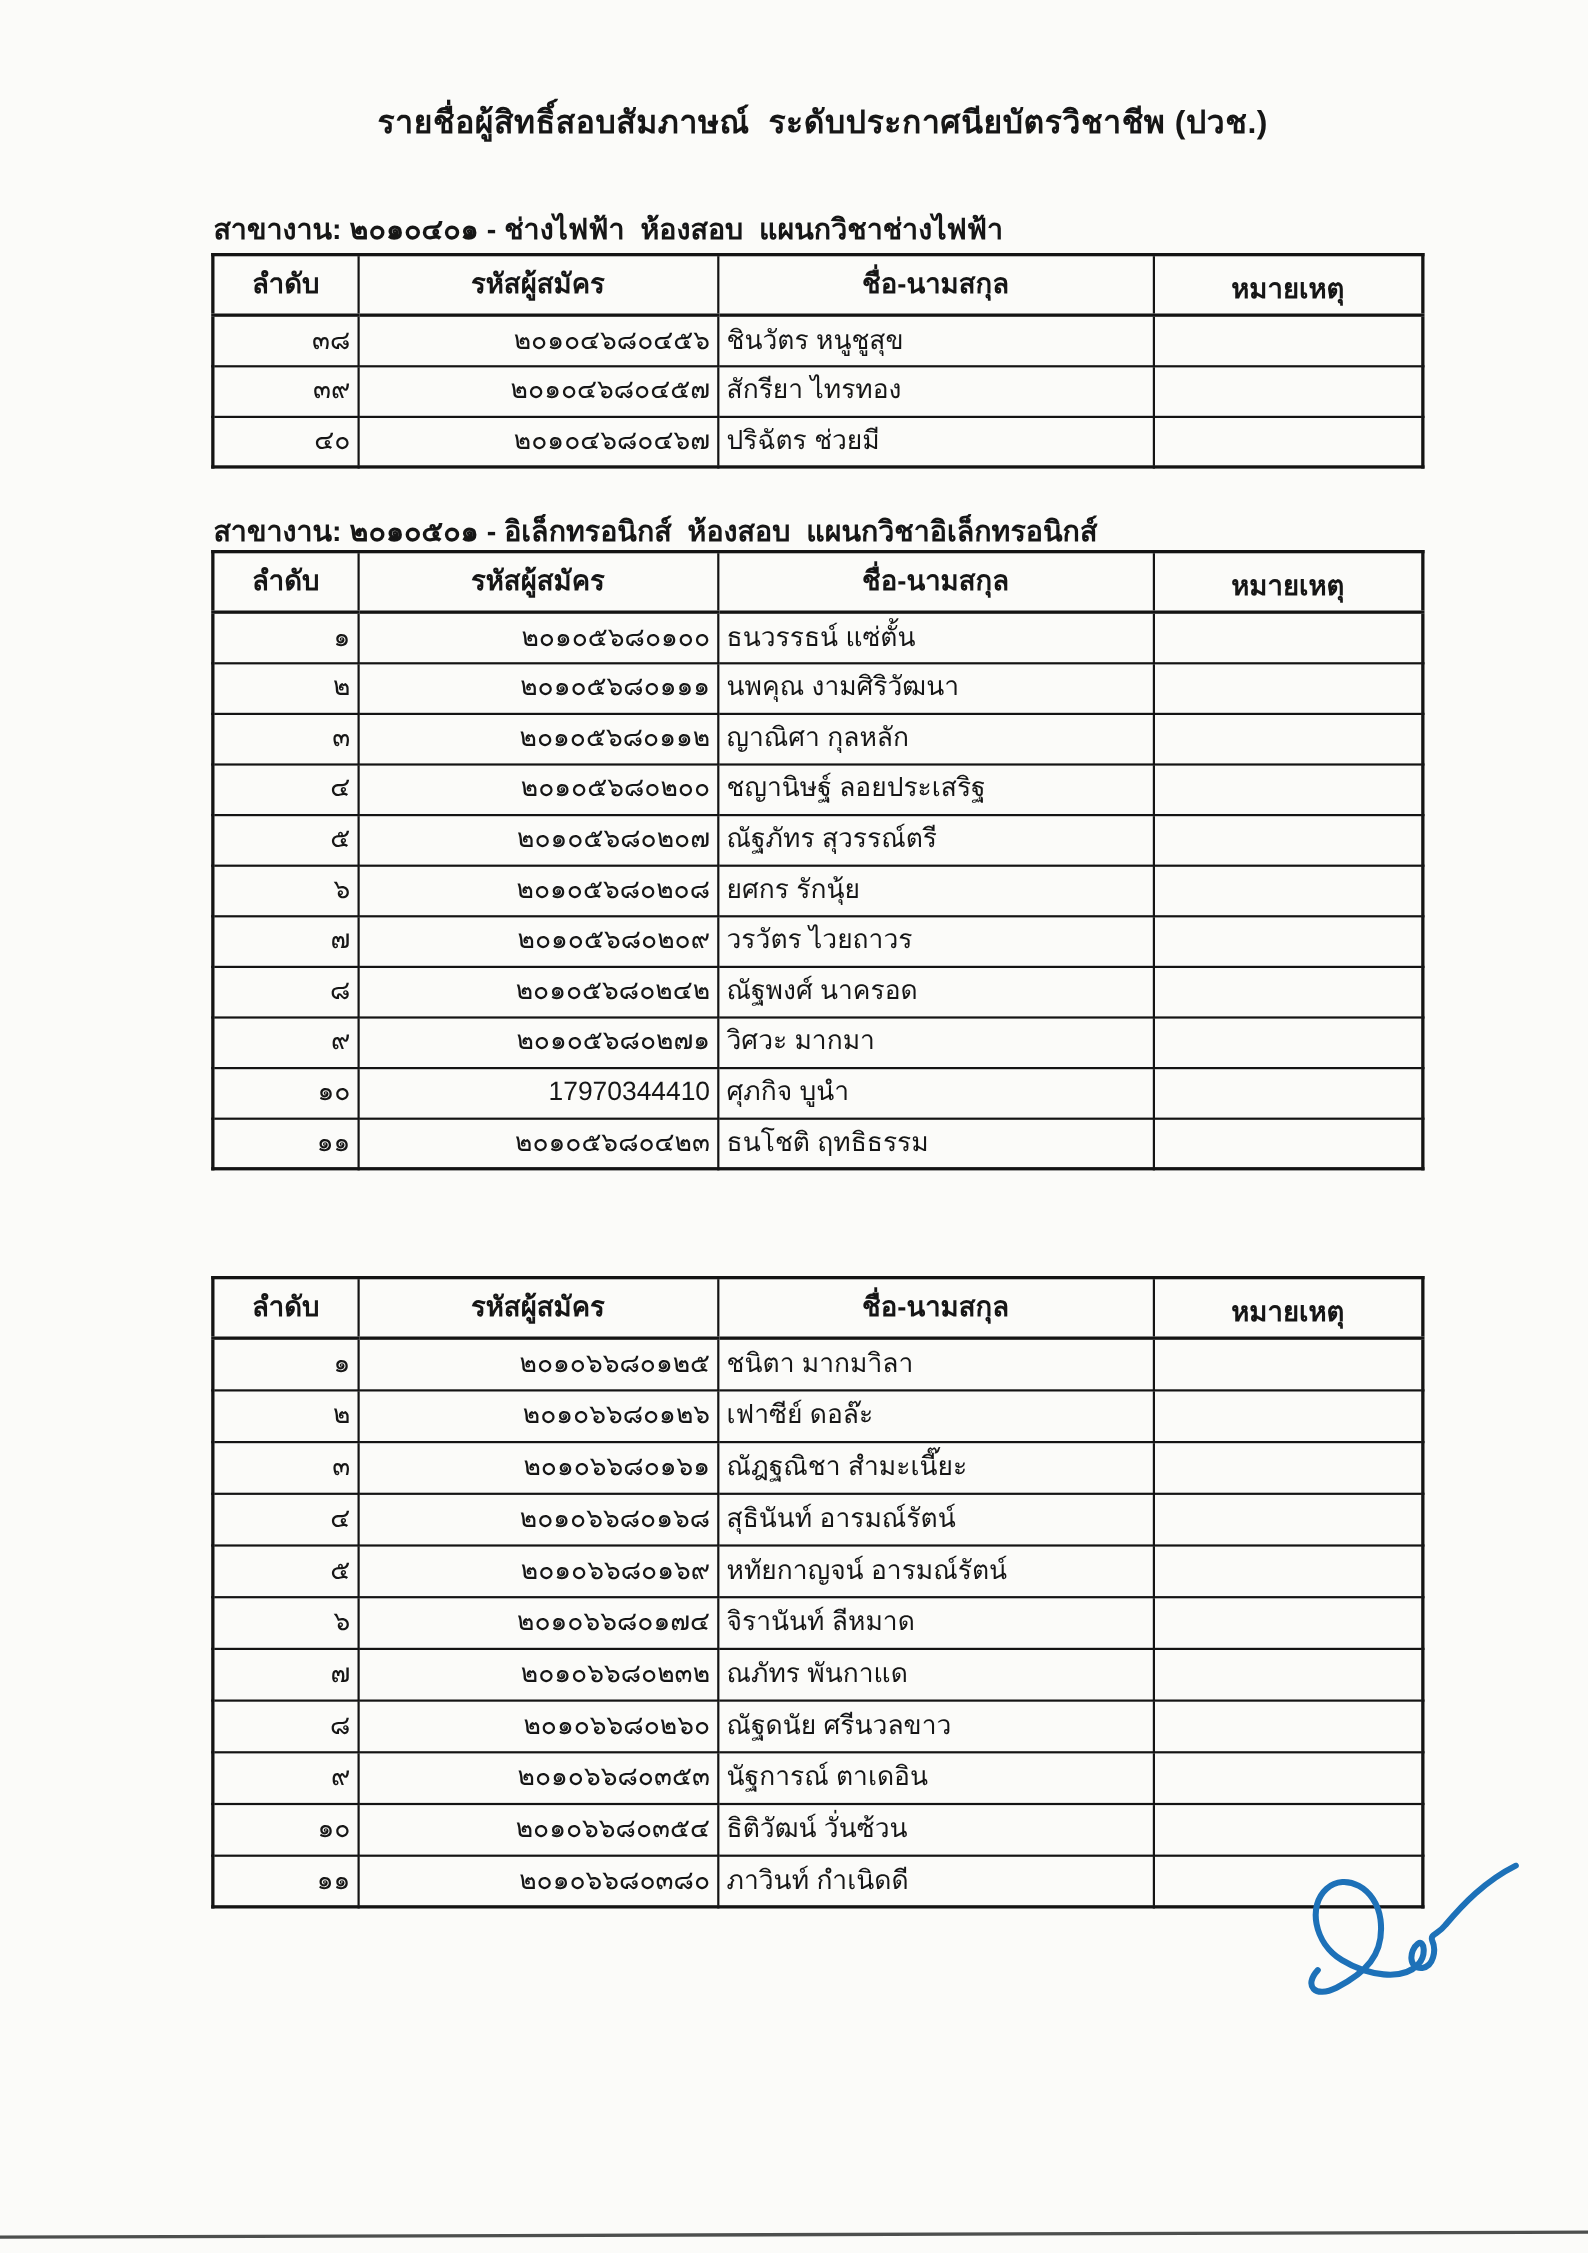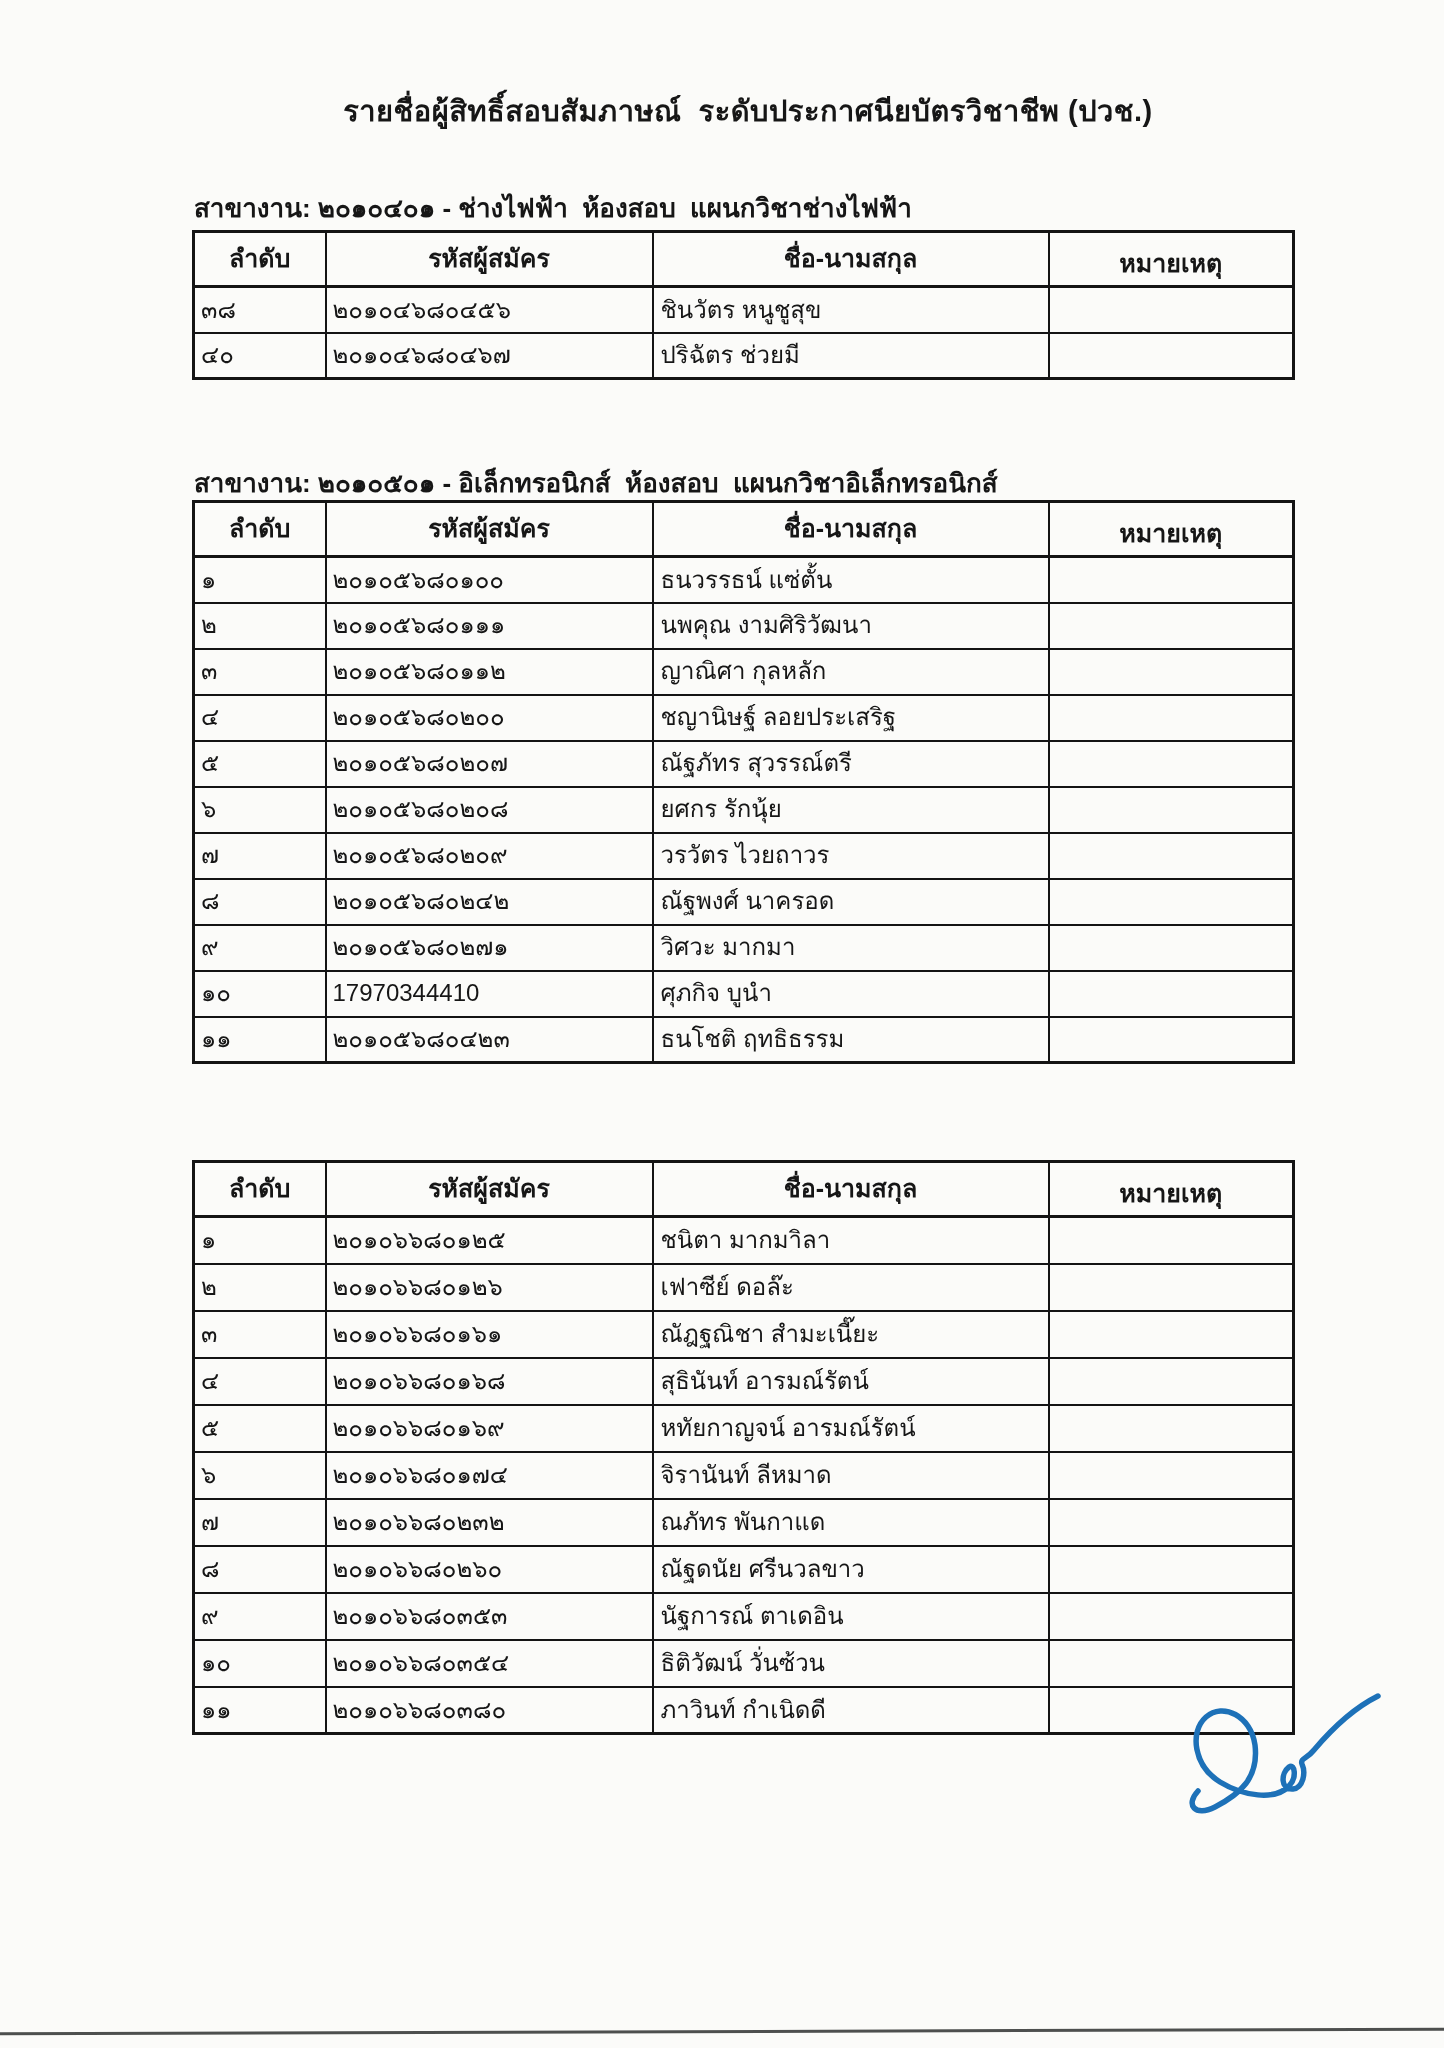--- a/index.html
+++ b/index.html
@@ -41,21 +41,21 @@
   .roster-table thead th{
     font-weight:bold;font-size:25px;text-align:center;
     height:44px;border-bottom-width:3px;
   }
   .roster-table tbody tr{height:46px;}
   #sec-construction tbody tr{height:47px;}
   .col-no{width:132px;}
   .col-code{width:327px;}
   .col-name{width:396px;}
   .col-note{width:245px;}
-  td.cell-no,td.cell-code{text-align:left;}
+  td.cell-no,td.cell-code{text-align:right;}
   td.cell-name{text-align:left;padding-left:7px;}
   th.th-note{vertical-align:bottom;padding-bottom:8px;}
 
   .signature{
     position:absolute;left:1182px;top:1693px;width:258px;height:138px;
     z-index:5;pointer-events:none;
   }
   .scan-edge-line{
     position:absolute;left:-4px;top:2030px;width:1460px;height:3px;
     background:#4d4f4e;transform:rotate(-0.18deg);
@@ -84,20 +84,26 @@
       </tr>
     </thead>
     <tbody>
         <tr>
           <td class="cell-no">๓๘</td>
           <td class="cell-code">๒๐๑๐๔๖๘๐๔๕๖</td>
           <td class="cell-name">ชินวัตร หนูชูสุข</td>
           <td class="cell-note"></td>
         </tr>
         <tr>
+          <td class="cell-no">๓๙</td>
+          <td class="cell-code">๒๐๑๐๔๖๘๐๔๕๗</td>
+          <td class="cell-name">สักรียา ไทรทอง</td>
+          <td class="cell-note"></td>
+        </tr>
+        <tr>
           <td class="cell-no">๔๐</td>
           <td class="cell-code">๒๐๑๐๔๖๘๐๔๖๗</td>
           <td class="cell-name">ปริฉัตร ช่วยมี</td>
           <td class="cell-note"></td>
         </tr>
       </tbody>
   </table>
 </div>
 
 <div class="section" id="sec-electronics">

